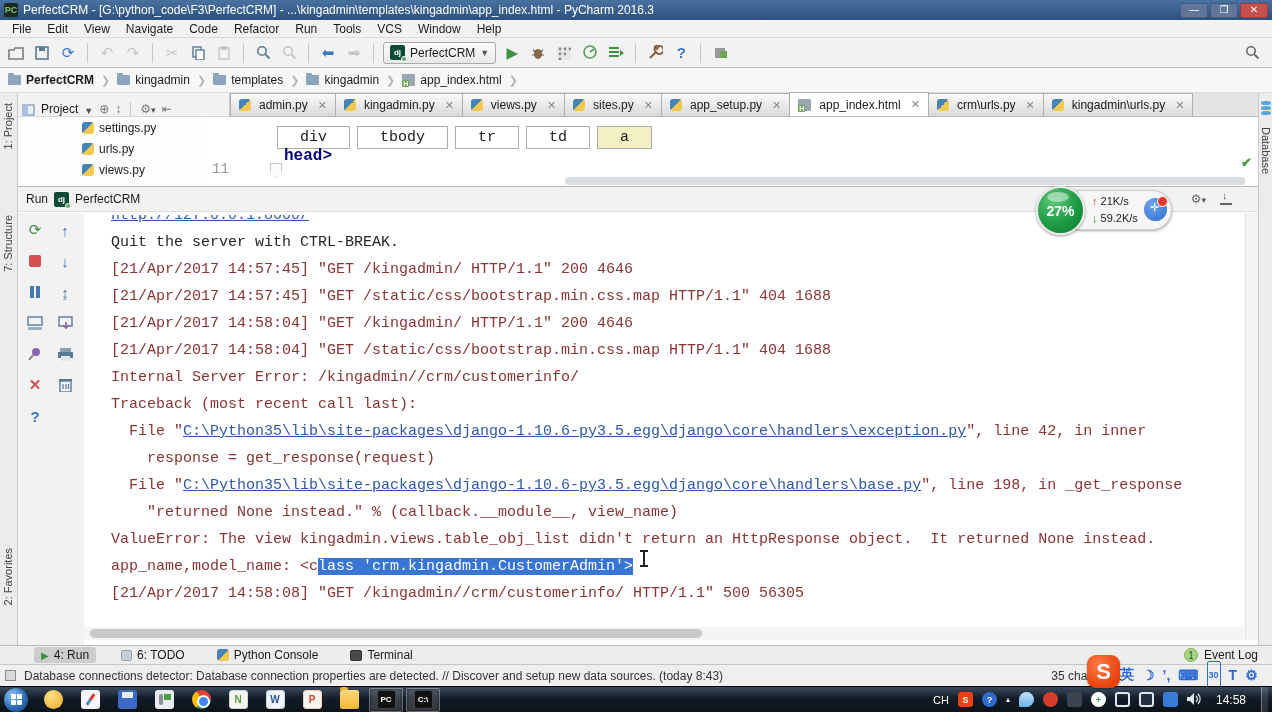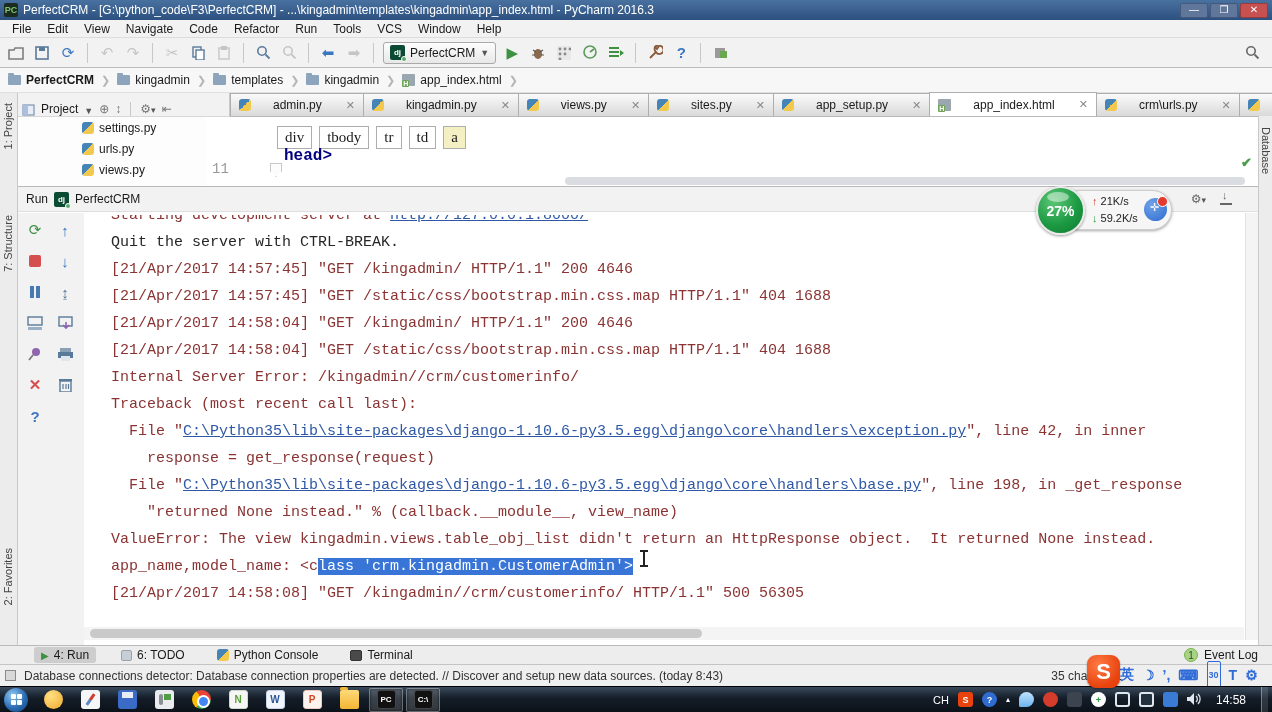--- a/index.html
+++ b/index.html
@@ -50,28 +50,28 @@
 
   
   .proj-header { left:18px; top:93px; width:212px; height:24px; background:#f2f2f2; border-bottom:1px solid #d8d8d8; border-right:1px solid #c9c9c9; display:flex; align-items:flex-end; padding:0 4px; gap:6px; font-size:12px; color:#1a1a1a; }
   .proj-hico { color:#777; font-size:12px; }
   .proj-body { left:18px; top:117px; width:188px; height:69px; background:#fdfdfd; }
   .tree-item { display:flex; align-items:center; gap:5px; height:21px; padding-left:64px; font-size:12px; color:#1a1a1a; }
   .py-ico { width:12px; height:12px; border-radius:3px; background:linear-gradient(135deg,#4584b6 50%,#f2c94c 50%); flex:none; }
 
   
   .tabsrow { left:230px; top:93px; width:1028px; height:24px; background:#e4e4e4; border-bottom:1px solid #b9b9b9; display:flex; align-items:flex-end; }
-  .tab { display:flex; align-items:center; gap:22px; height:23px; padding:1px 8px; font-size:12px; color:#1a1a1a; background:linear-gradient(#fafafa,#d9d9d9); border:1px solid #aeaeae; border-bottom:none; margin-right:-1px;justify-content:center; }
+  .tab { display:flex; align-items:center; gap:8px; height:23px; padding:1px 8px; font-size:12px; color:#1a1a1a; background:linear-gradient(#fafafa,#d9d9d9); border:1px solid #aeaeae; border-bottom:none; margin-right:-1px;justify-content:center; }
   .tab.active { background:#fff; height:24px; position:relative; z-index:2; }
   .tab-close { color:#888; font-size:11px; margin-left:2px; }
 
   
   .editor { left:206px; top:117px; width:1052px; height:69px; background:#fff; }
   .chips { position:absolute; left:71px; top:9px; display:flex; gap:7px; }
-  .chip { border:1px solid #adadad; background:#fff; padding:2px 7px; font-family:Liberation Serif, serif; font-size:15px; color:#1a1a1a; }
+  .chip { border:1px solid #adadad; background:#fff; padding:2px 22px; font-family:Liberation Mono, monospace; font-size:15px; color:#1a1a1a; }
   .chip.hot { background:#f5f0c3; }
   .gutter-num { position:absolute; left:6px; top:44px; width:24px; font-family:"Liberation Mono",monospace; font-size:14px; color:#999; }
   .fold-marker { position:absolute; left:64px; top:46px; width:12px; height:14px; background:#fcfcfc; border:1px solid #c9c9c9; clip-path:polygon(0 0,100% 0,100% 60%,50% 100%,0 60%); }
   .code-line { position:absolute; left:78px; top:30px; font-family:"Liberation Mono",monospace; font-size:16px; font-weight:bold; color:#000080; }
   .ed-hscroll { position:absolute; left:359px; top:60px; width:680px; height:8px; background:#d9dce1; border-radius:4px; }
   .check-ok { position:absolute; left:1035px; top:38px; color:#4a9c4a; font-size:13px; font-weight:bold; }
 
   
   .runpanel { left:18px; top:186px; width:1240px; height:459px; background:#fff; border-top:1px solid #b9b9b9; }
   .run-header { position:absolute; left:0; top:0; width:1240px; height:25px; background:#f2f2f2; border-bottom:1px solid #dedede; display:flex; align-items:center; padding:0 8px; gap:6px; font-size:12px; color:#1a1a1a; }
@@ -490,21 +490,21 @@
         <span class="rt-ico">
             <svg width="13" height="14">
               <rect x="1" y="3" width="11" height="11" fill="none" stroke="#5a7a9a" stroke-width="1.4"></rect>
               <rect x="0" y="1" width="13" height="2" fill="#5a7a9a"></rect>
               <path d="M4 6 v5 M7 6 v5 M9.5 6 v5" stroke="#5a7a9a" stroke-width="1.2"></path>
             </svg>
           </span>
       </div>
     </div>
     <div class="console">
-        <div class="cline clip"><span class="seg-err">Starting development server at </span><span class="seg-link">http://127.0.0.1:8000/</span></div>
+        <div class="cline clip"><span class="seg-link">http://127.0.0.1:8000/</span></div>
         <div class="cline"><span class="seg-txt">Quit the server with CTRL-BREAK.</span></div>
         <div class="cline"><span class="seg-err">[21/Apr/2017 14:57:45] "GET /kingadmin/ HTTP/1.1" 200 4646</span></div>
         <div class="cline"><span class="seg-err">[21/Apr/2017 14:57:45] "GET /static/css/bootstrap.min.css.map HTTP/1.1" 404 1688</span></div>
         <div class="cline"><span class="seg-err">[21/Apr/2017 14:58:04] "GET /kingadmin/ HTTP/1.1" 200 4646</span></div>
         <div class="cline"><span class="seg-err">[21/Apr/2017 14:58:04] "GET /static/css/bootstrap.min.css.map HTTP/1.1" 404 1688</span></div>
         <div class="cline"><span class="seg-err">Internal Server Error: /kingadmin//crm/customerinfo/</span></div>
         <div class="cline"><span class="seg-err">Traceback (most recent call last):</span></div>
         <div class="cline"><span class="seg-err">  File "</span><span class="seg-link">C:\Python35\lib\site-packages\django-1.10.6-py3.5.egg\django\core\handlers\exception.py</span><span class="seg-err">", line 42, in inner</span></div>
         <div class="cline"><span class="seg-err">    response = get_response(request)</span></div>
         <div class="cline"><span class="seg-err">  File "</span><span class="seg-link">C:\Python35\lib\site-packages\django-1.10.6-py3.5.egg\django\core\handlers\base.py</span><span class="seg-err">", line 198, in _get_response</span></div>

